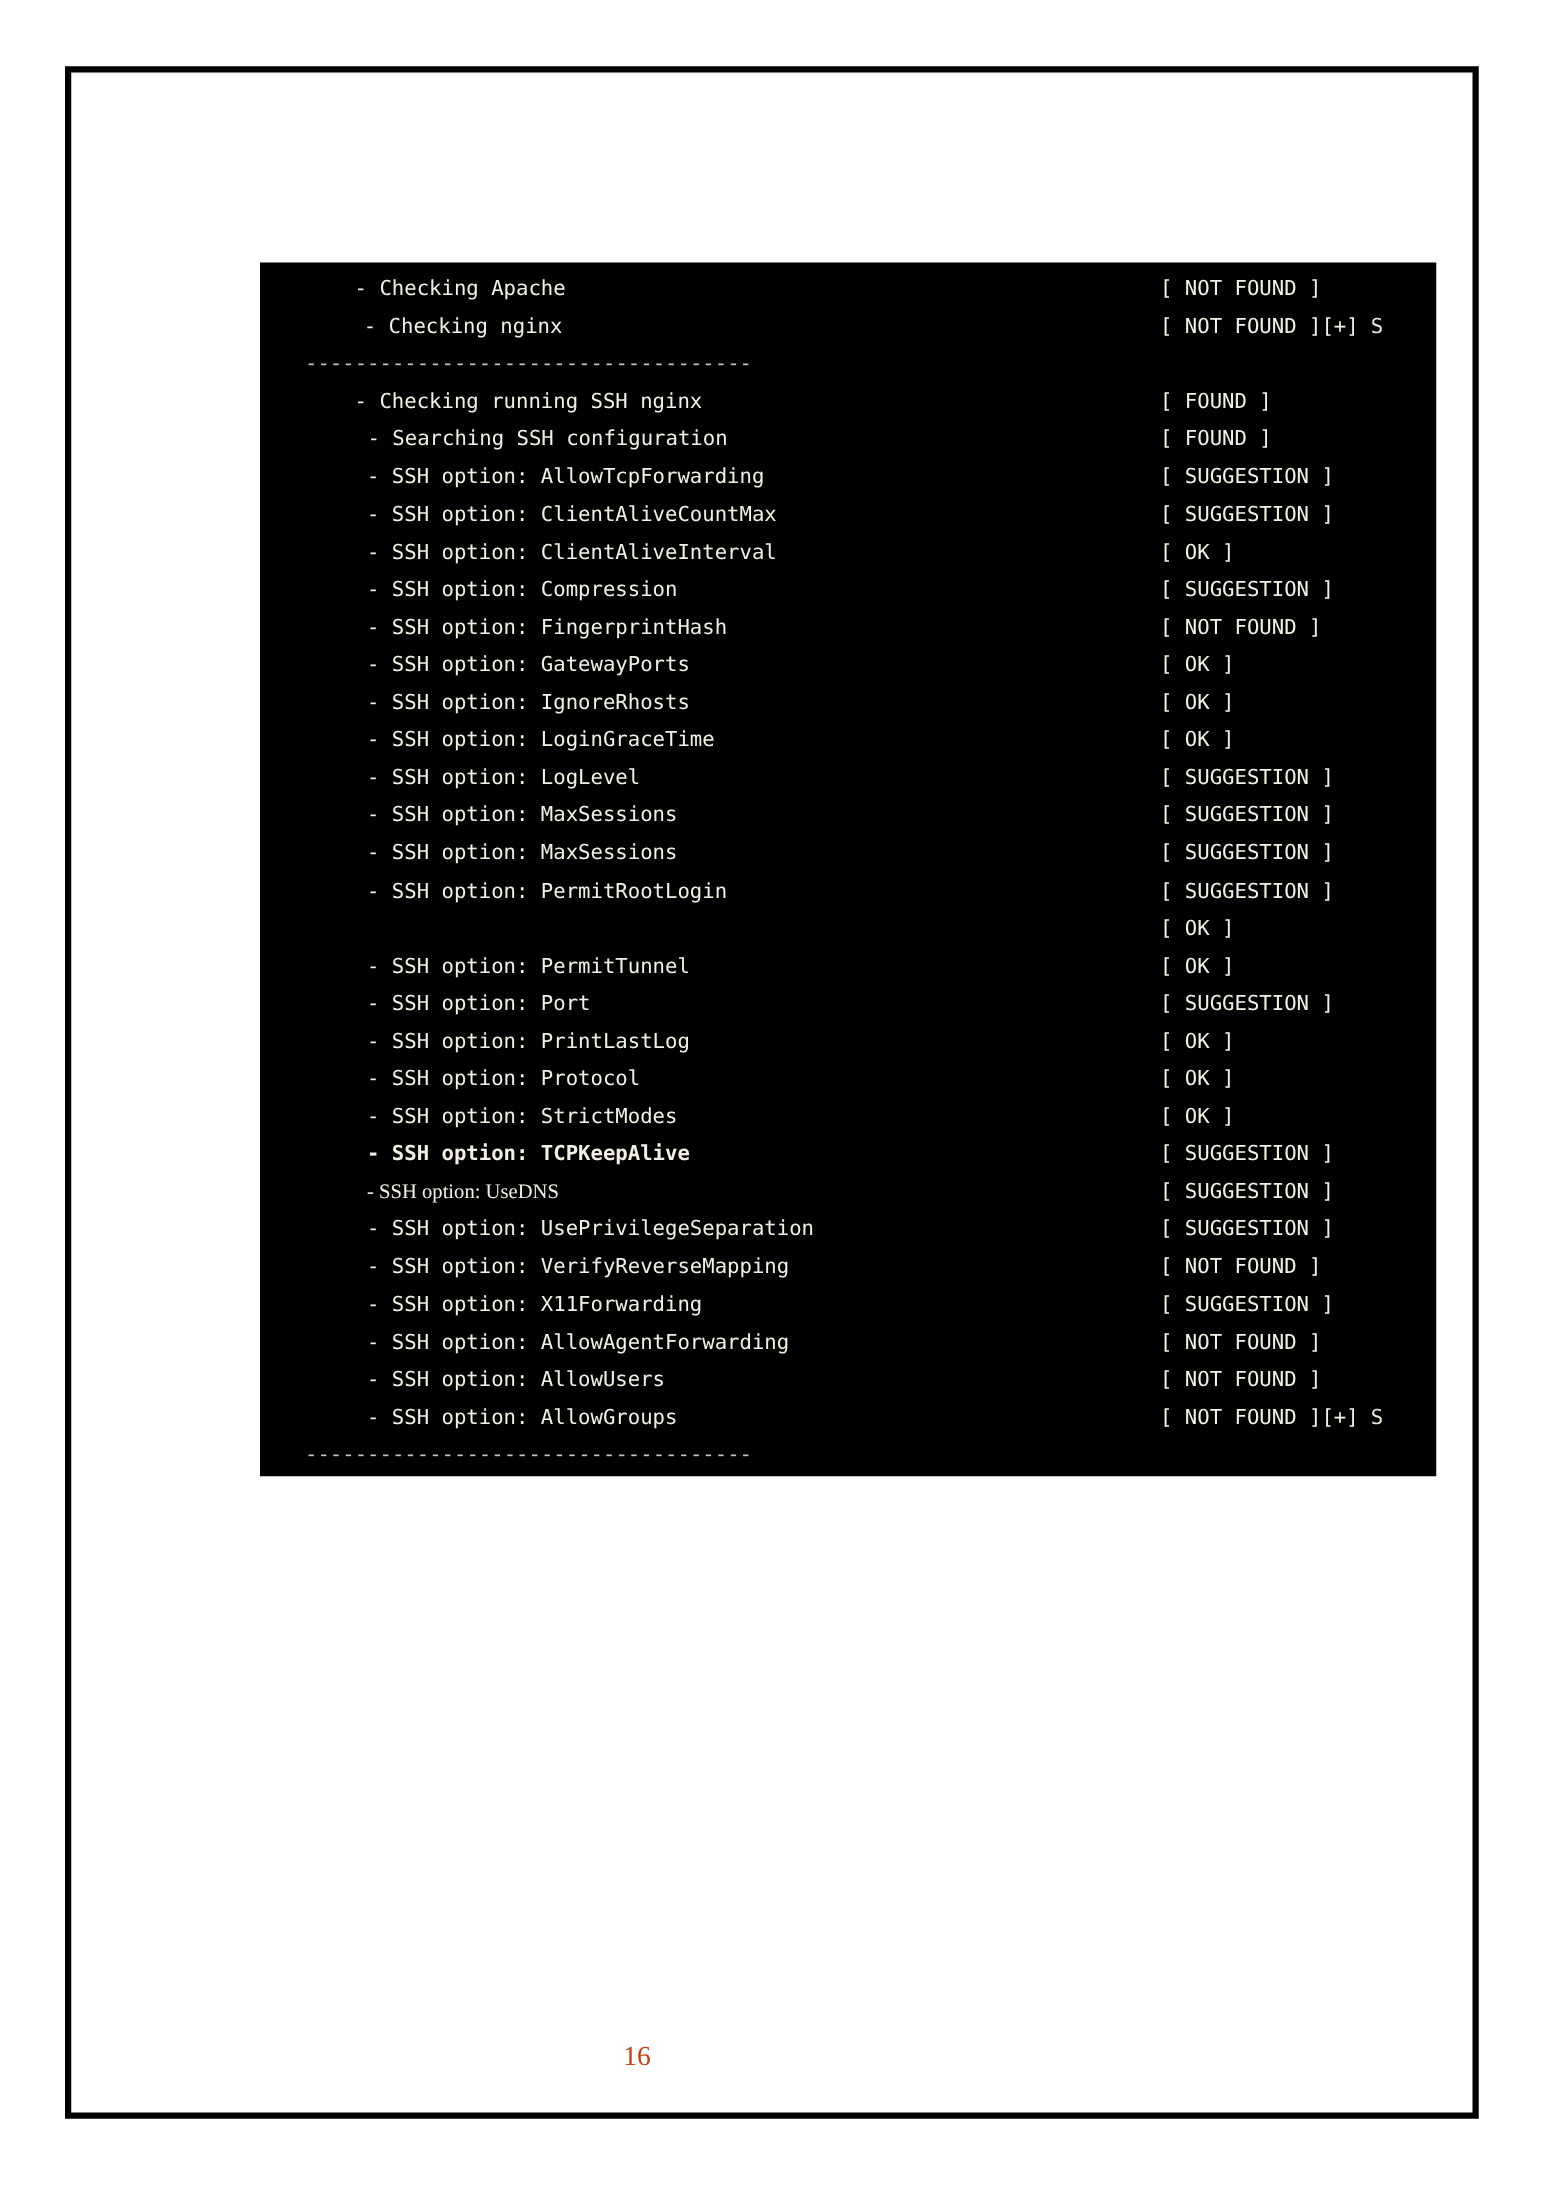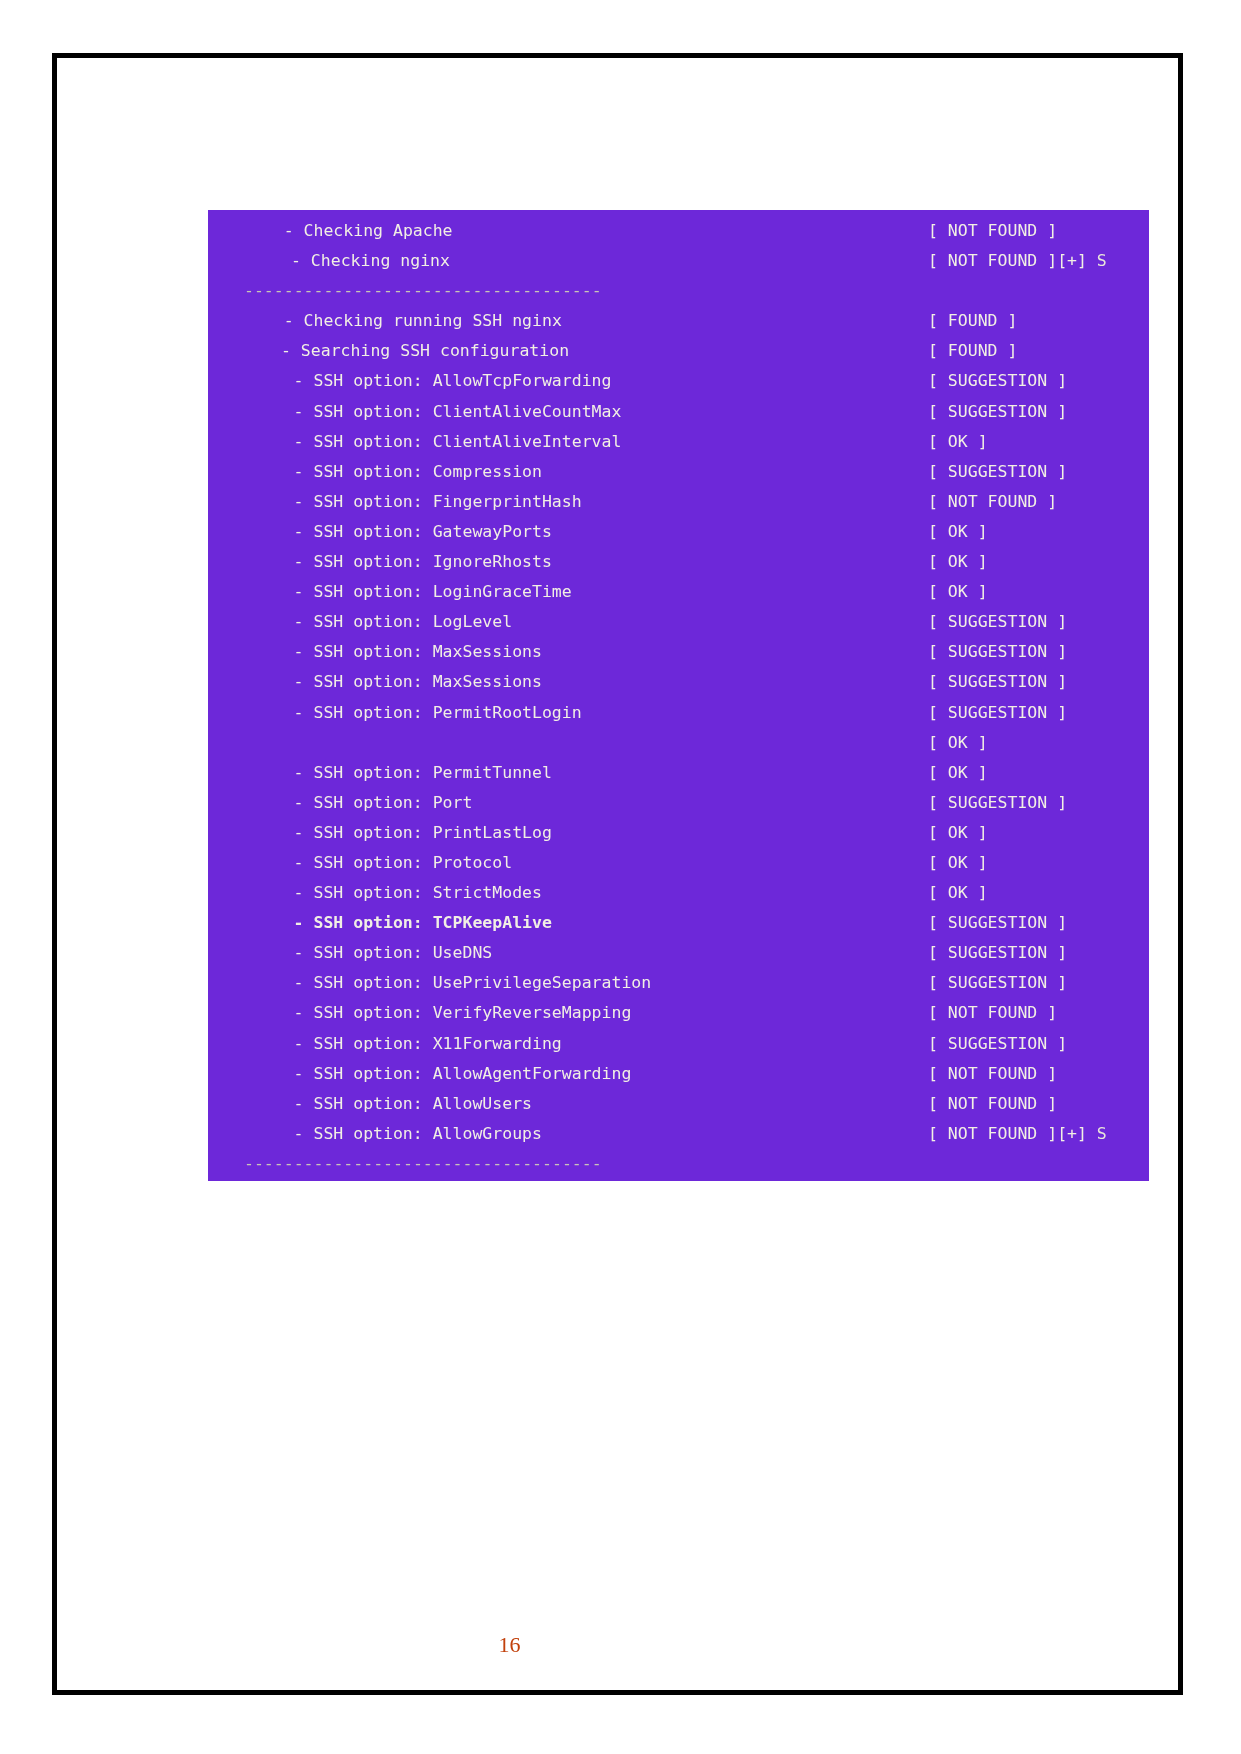--- a/index.html
+++ b/index.html
@@ -28,21 +28,21 @@
     background: #ffffff;
   }
 
   
   #terminal-block {
     position: absolute;
     left: 151px;
     top: 152px;
     width: 941px;
     height: 971px;
-    background: #6d28d9;
+    background: #000000;
     overflow: hidden;
     font-family: "DejaVu Sans Mono", "Liberation Mono", monospace;
     font-size: 16.5px;
     line-height: 30.1px;
     padding-top: 6px;
     box-sizing: border-box;
   }
 
   .term-line {
     position: relative;
@@ -96,41 +96,41 @@
 <body>
 
 <div id="page-frame">
 
   <div id="terminal-block">
 
   <div class="term-line"><span class="term-label" style="left: 75.68px;">- Checking Apache</span><span class="term-status">[ NOT FOUND ]</span></div>
       <div class="term-line"><span class="term-label" style="left: 83px; text-align: right;">- Checking nginx</span><span class="term-status">[ NOT FOUND ][+] </span><span class="term-status overflow-tail" style="left: 888.64px;">S</span></div>
       <div class="term-line"><span class="term-rule" style="left: 36px;">------------------------------------</span></div>
       <div class="term-line"><span class="term-label" style="left: 75.68px;">- Checking running SSH nginx</span><span class="term-status">[ FOUND ]</span></div>
-      <div class="term-line"><span class="term-label" style="left: 73px; text-align: right;">- Searching SSH configuration</span><span class="term-status">[ FOUND ]</span></div>
+      <div class="term-line"><span class="term-label" style="left: 86px; text-align: right;">- Searching SSH configuration</span><span class="term-status">[ FOUND ]</span></div>
       <div class="term-line"><span class="term-label" style="left: 85.6px;">- SSH option: AllowTcpForwarding</span><span class="term-status">[ SUGGESTION ]</span></div>
       <div class="term-line"><span class="term-label" style="left: 85.6px;">- SSH option: ClientAliveCountMax</span><span class="term-status">[ SUGGESTION ]</span></div>
       <div class="term-line"><span class="term-label" style="left: 85.6px;">- SSH option: ClientAliveInterval</span><span class="term-status">[ OK ]</span></div>
       <div class="term-line"><span class="term-label" style="left: 85.6px;">- SSH option: Compression</span><span class="term-status">[ SUGGESTION ]</span></div>
       <div class="term-line"><span class="term-label" style="left: 85.6px;">- SSH option: FingerprintHash</span><span class="term-status">[ NOT FOUND ]</span></div>
       <div class="term-line"><span class="term-label" style="left: 85.6px;">- SSH option: GatewayPorts</span><span class="term-status">[ OK ]</span></div>
       <div class="term-line"><span class="term-label" style="left: 85.6px;">- SSH option: IgnoreRhosts</span><span class="term-status">[ OK ]</span></div>
       <div class="term-line"><span class="term-label" style="left: 85.6px;">- SSH option: LoginGraceTime</span><span class="term-status">[ OK ]</span></div>
       <div class="term-line"><span class="term-label" style="left: 85.6px;">- SSH option: LogLevel</span><span class="term-status">[ SUGGESTION ]</span></div>
       <div class="term-line"><span class="term-label" style="left: 85.6px;">- SSH option: MaxSessions</span><span class="term-status">[ SUGGESTION ]</span></div>
       <div class="term-line"><span class="term-label" style="left: 85.6px;">- SSH option: MaxSessions</span><span class="term-status">[ SUGGESTION ]</span></div>
       <div class="term-line"><span class="term-label" style="left: 85.6px;">- SSH option: PermitRootLogin</span><span class="term-status">[ SUGGESTION ]</span></div>
       <div class="term-line"><span class="term-status">[ OK ]</span></div>
       <div class="term-line"><span class="term-label" style="left: 85.6px;">- SSH option: PermitTunnel</span><span class="term-status">[ OK ]</span></div>
       <div class="term-line"><span class="term-label" style="left: 85.6px;">- SSH option: Port</span><span class="term-status">[ SUGGESTION ]</span></div>
       <div class="term-line"><span class="term-label" style="left: 85.6px;">- SSH option: PrintLastLog</span><span class="term-status">[ OK ]</span></div>
       <div class="term-line"><span class="term-label" style="left: 85.6px;">- SSH option: Protocol</span><span class="term-status">[ OK ]</span></div>
       <div class="term-line"><span class="term-label" style="left: 85.6px;">- SSH option: StrictModes</span><span class="term-status">[ OK ]</span></div>
       <div class="term-line"><span class="term-label" style="left: 85.6px; font-weight: bold;">- SSH option: TCPKeepAlive</span><span class="term-status">[ SUGGESTION ]</span></div>
-      <div class="term-line"><span class="term-label" style="left: 85.6px;">- SSH option: UseDNS</span><span class="term-status">[ SUGGESTION ]</span></div>
+      <div class="term-line"><span class="term-label" style="left: 85.6px; font-family: Liberation Serif, serif;">- SSH option: UseDNS</span><span class="term-status">[ SUGGESTION ]</span></div>
       <div class="term-line"><span class="term-label" style="left: 85.6px;">- SSH option: UsePrivilegeSeparation</span><span class="term-status">[ SUGGESTION ]</span></div>
       <div class="term-line"><span class="term-label" style="left: 85.6px;">- SSH option: VerifyReverseMapping</span><span class="term-status">[ NOT FOUND ]</span></div>
       <div class="term-line"><span class="term-label" style="left: 85.6px;">- SSH option: X11Forwarding</span><span class="term-status">[ SUGGESTION ]</span></div>
       <div class="term-line"><span class="term-label" style="left: 85.6px;">- SSH option: AllowAgentForwarding</span><span class="term-status">[ NOT FOUND ]</span></div>
       <div class="term-line"><span class="term-label" style="left: 85.6px;">- SSH option: AllowUsers</span><span class="term-status">[ NOT FOUND ]</span></div>
       <div class="term-line"><span class="term-label" style="left: 85.6px;">- SSH option: AllowGroups</span><span class="term-status">[ NOT FOUND ][+] </span><span class="term-status overflow-tail" style="left: 888.64px;">S</span></div>
       <div class="term-line"><span class="term-rule" style="left: 36px;">------------------------------------</span></div>
     </div>
 
 </div>

